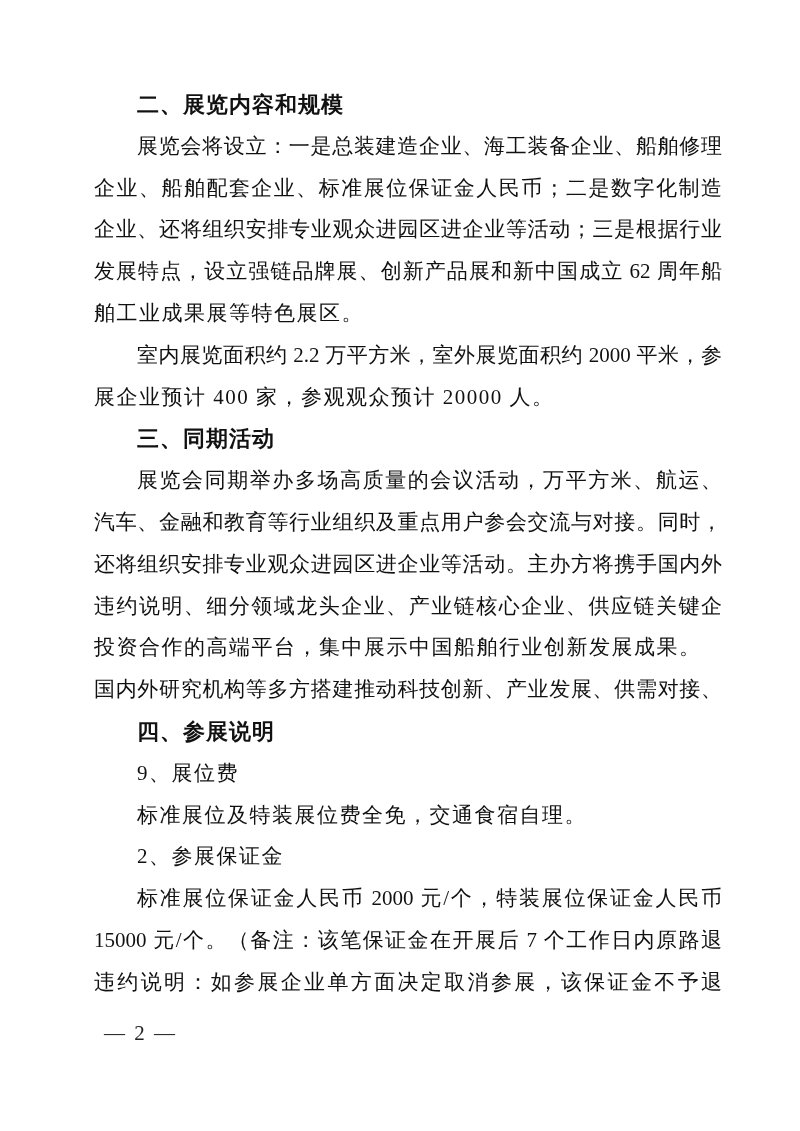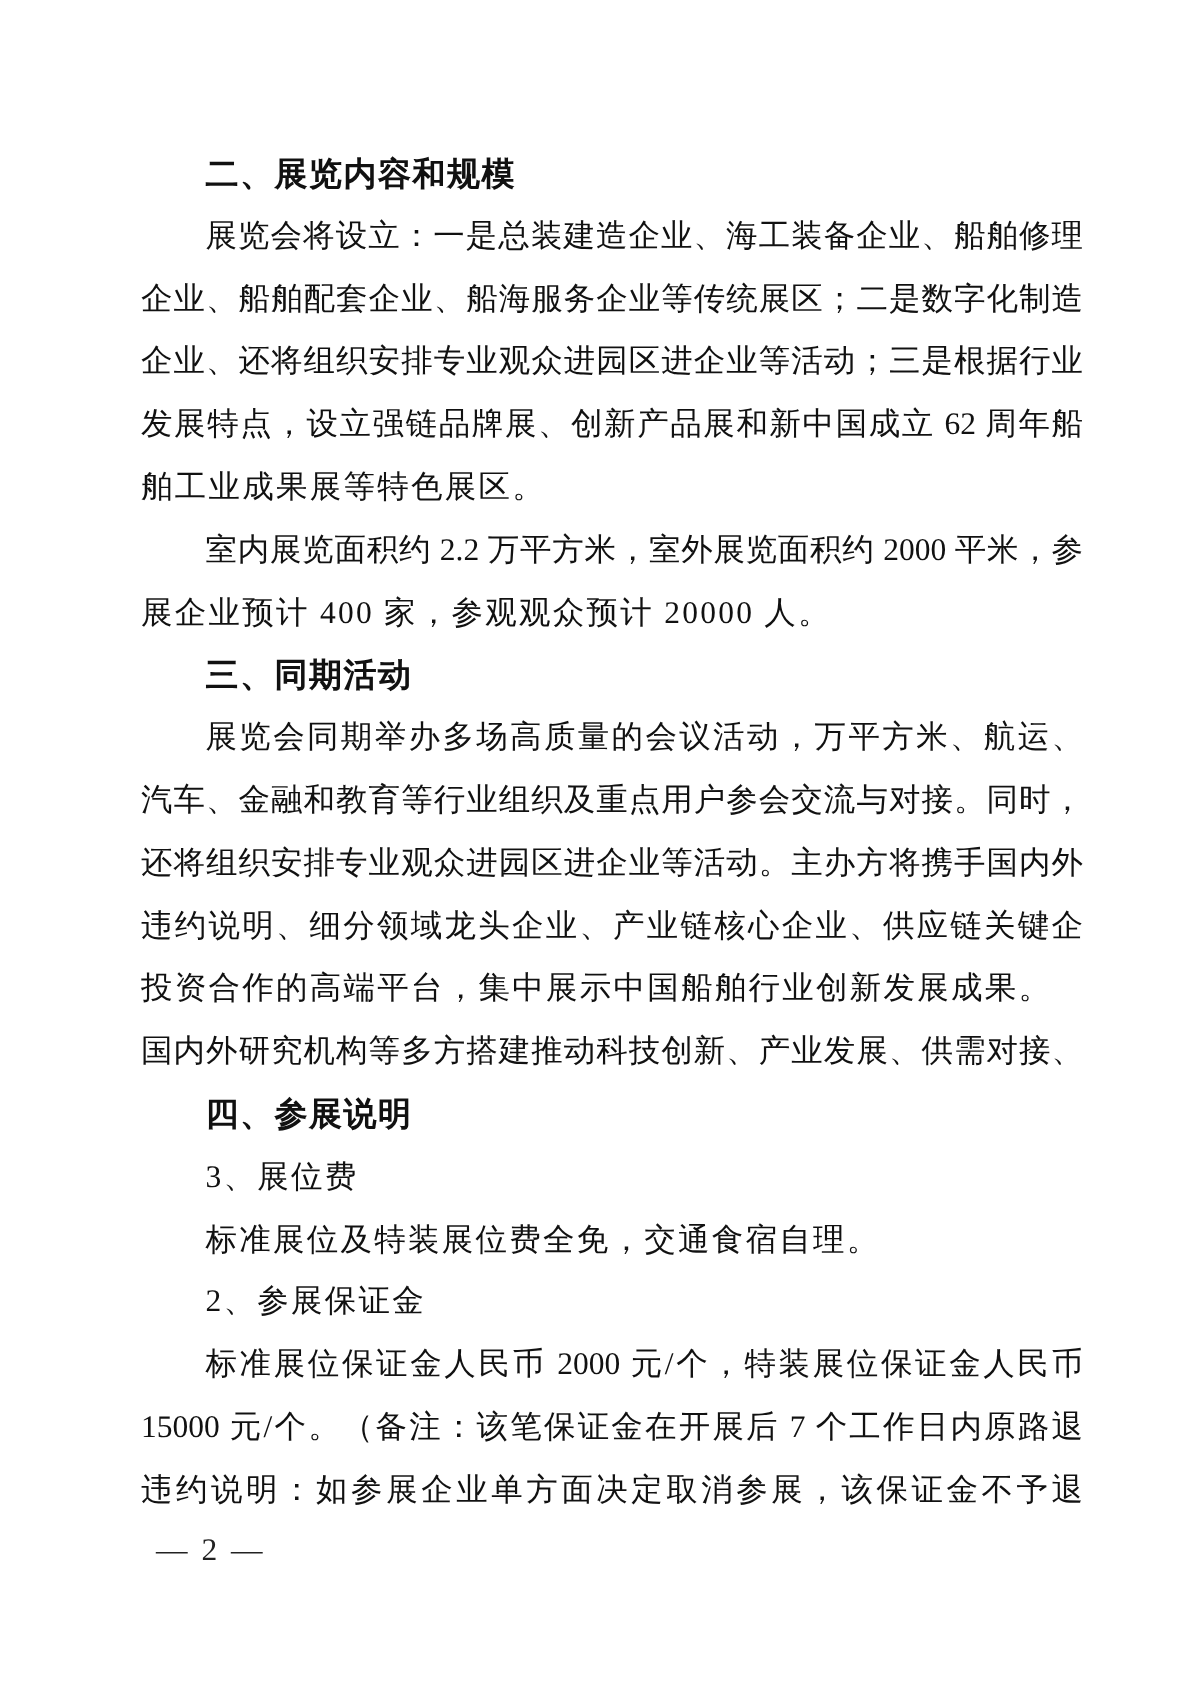--- a/index.html
+++ b/index.html
@@ -11,21 +11,21 @@
     height: 1131px;
     position: relative;
     background: #ffffff;
     color: #111111;
     font-family: "Liberation Serif", serif;
     overflow: hidden;
   }
   .doc {
     position: absolute;
     left: 94px;
-    top: 95px;
+    top: 84px;
     width: 628px;
   }
   
   .ln {
     height: 41.8px;
     line-height: 41.8px;
     font-size: 21px;
     letter-spacing: 1.5px;
     white-space: nowrap;
     color: #111111;
@@ -65,21 +65,21 @@
 </style>
 </head>
 <body>
 
 <div class="doc">
 
   <div class="ln h in">二、展览内容和规模</div>
 
   <div>
     <div class="ln in fl">展览会将设立：一是总装建造企业、海工装备企业、船舶修理</div>
-    <div class="ln fl">企业、船舶配套企业、船海服务企业等传统展区；二是数字化制造</div>
+    <div class="ln fl">企业、船舶配套企业、标准展位保证金人民币；二是数字化制造</div>
     <div class="ln fl">企业、还将组织安排专业观众进园区进企业等活动；三是根据行业</div>
     <div class="ln fl">发展特点，设立强链品牌展、创新产品展和新中国成立 62 周年船</div>
     <div class="ln">舶工业成果展等特色展区。</div>
   </div>
 
   <div>
     <div class="ln in fl">室内展览面积约 2.2 万平方米，室外展览面积约 2000 平米，参</div>
     <div class="ln">展企业预计 400 家，参观观众预计 20000 人。</div>
   </div>
 
@@ -89,21 +89,21 @@
     <div class="ln in fl">展览会同期举办多场高质量的会议活动，万平方米、航运、</div>
     <div class="ln fl">汽车、金融和教育等行业组织及重点用户参会交流与对接。同时，</div>
     <div class="ln fl">还将组织安排专业观众进园区进企业等活动。主办方将携手国内外</div>
     <div class="ln fl">违约说明、细分领域龙头企业、产业链核心企业、供应链关键企业、</div>
     <div class="ln">投资合作的高端平台，集中展示中国船舶行业创新发展成果。</div>
     <div class="ln fl">国内外研究机构等多方搭建推动科技创新、产业发展、供需对接、</div>
   </div>
 
   <div class="ln h in">四、参展说明</div>
 
-  <div class="ln in">3、展位费</div>
+  <div class="ln in">9、展位费</div>
 
   <div>
     <div class="ln in">标准展位及特装展位费全免，交通食宿自理。</div>
   </div>
 
   <div class="ln in">2、参展保证金</div>
 
   <div>
     <div class="ln in fl">标准展位保证金人民币 2000 元/个，特装展位保证金人民币</div>
     <div class="ln fl">15000 元/个。（备注：该笔保证金在开展后 7 个工作日内原路退回。</div>

